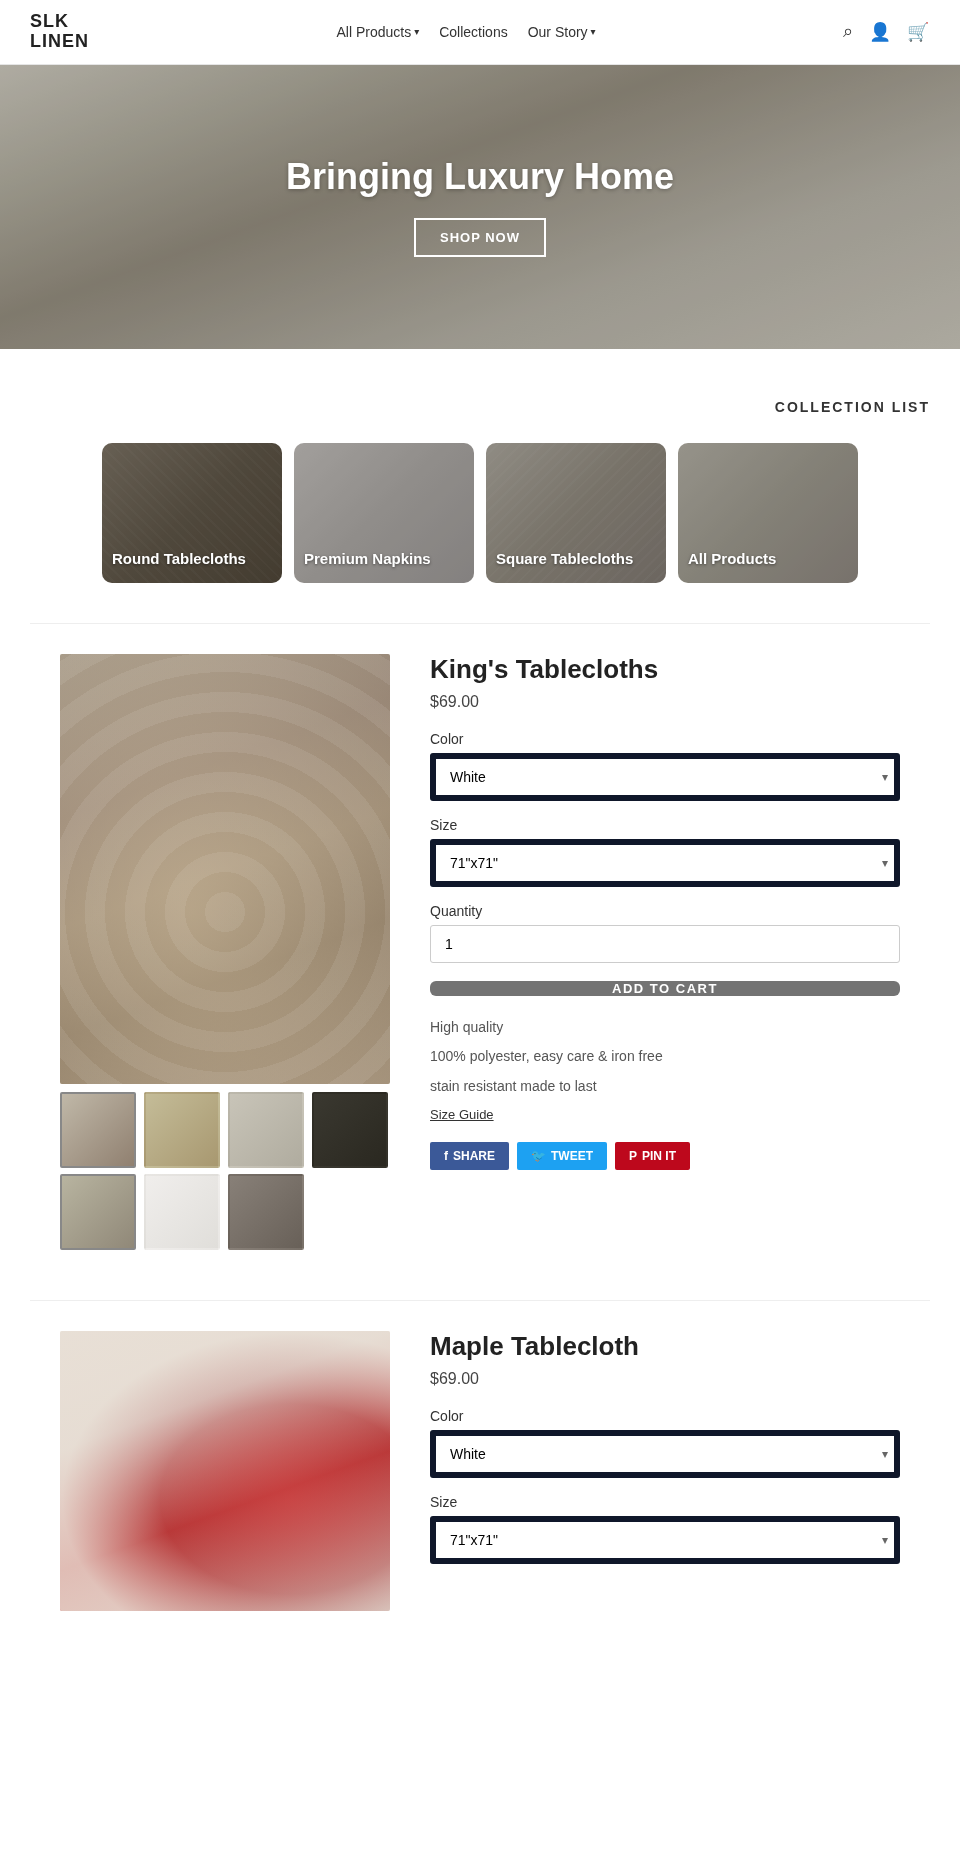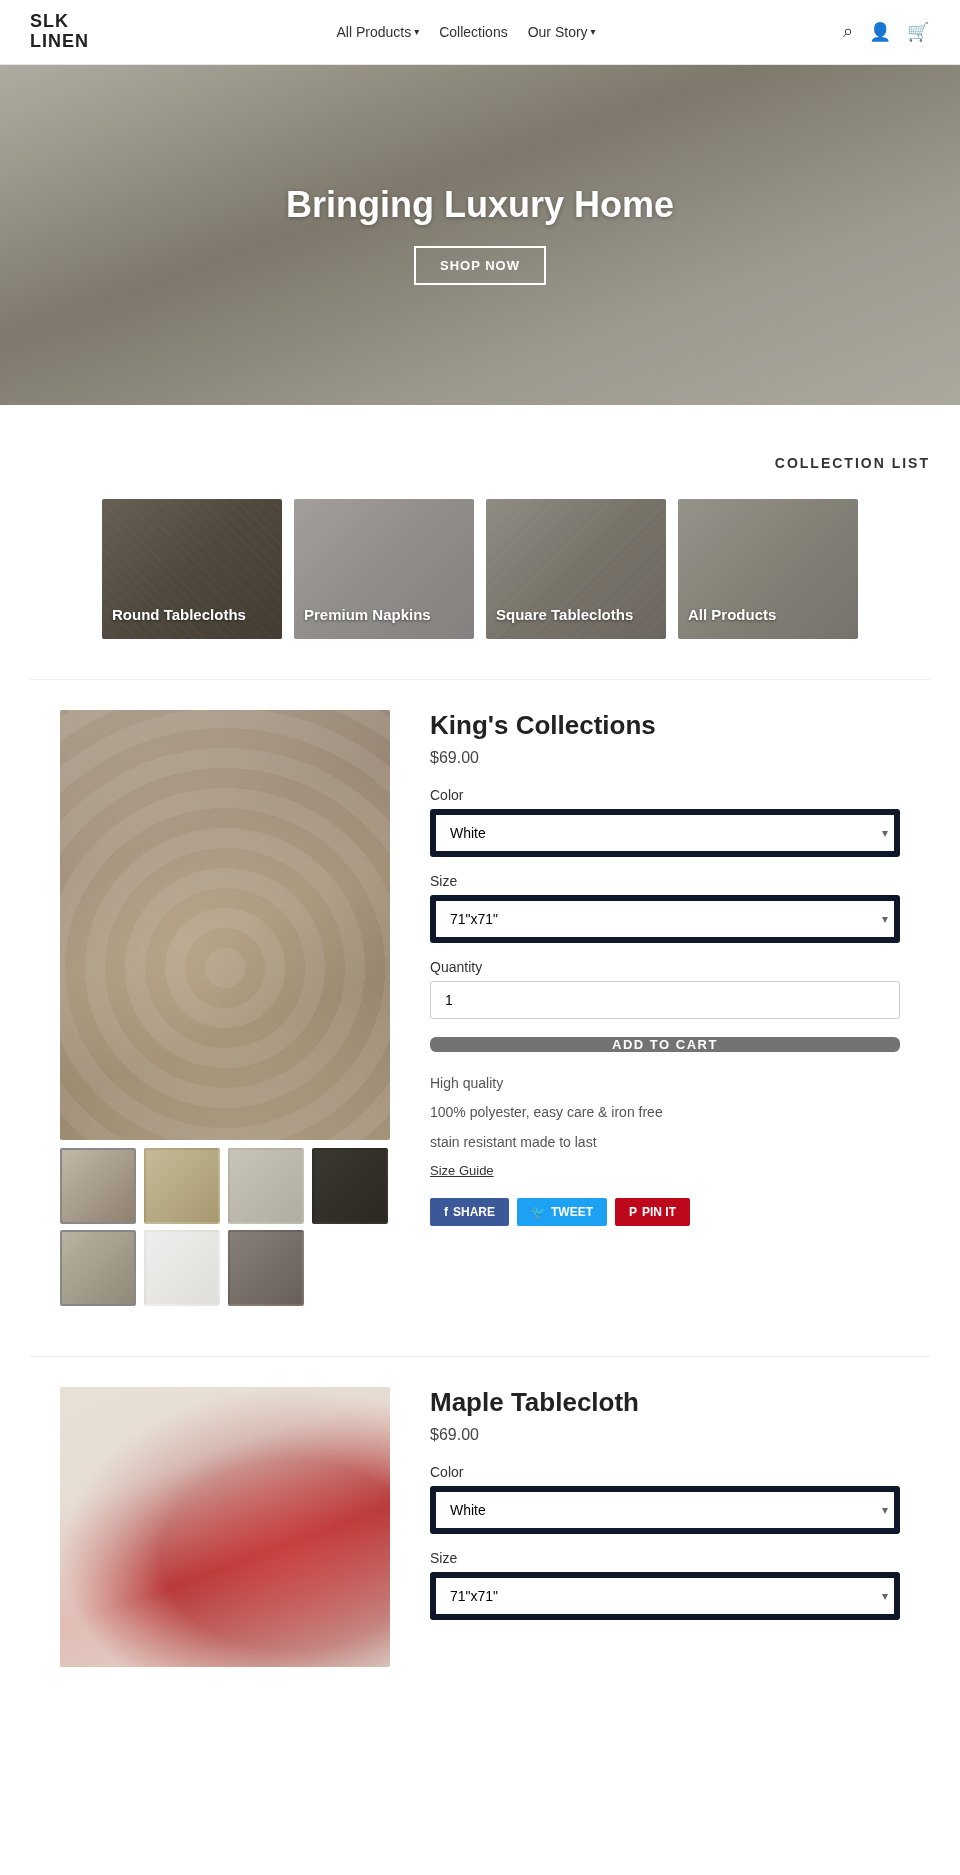--- a/index.html
+++ b/index.html
@@ -13,21 +13,21 @@
     }
     .logo { font-weight: 700; font-size: 18px; line-height: 1.1; letter-spacing: 1px; color: #222; }
     nav { display: flex; align-items: center; gap: 20px; }
     .nav-item { font-size: 14px; color: #333; cursor: pointer; display: flex; align-items: center; gap: 3px; }
     .nav-dropdown-icon { font-size: 10px; }
     .header-icons { display: flex; align-items: center; gap: 16px; }
     .header-icon { cursor: pointer; font-size: 18px; color: #333; }
 
     
     .hero {
-      position: relative; width: 100%; height: 340px;
+      position: relative; width: 100%; height: 284px;
       background: linear-gradient(135deg, #c8c4b8 0%, #a8a49a 30%, #b0ac9f 60%, #c4c0b4 100%);
       display: flex; align-items: center; justify-content: center; flex-direction: column;
       overflow: hidden;
     }
     .hero-bg {
       position: absolute; inset: 0;
       background: linear-gradient(160deg, #d8d4c8 0%, #b8b4a4 20%, #989080 40%, #c0bcb0 70%, #d4d0c4 100%);
       opacity: 0.85;
     }
     .hero-overlay {
@@ -41,21 +41,21 @@
       padding: 10px 24px; font-size: 13px; font-weight: 600; letter-spacing: 1px;
       cursor: pointer; text-transform: uppercase;
     }
 
     
     .collection-section { padding: 50px 30px 40px; }
     .section-title { text-align: right; font-size: 14px; letter-spacing: 2px; font-weight: 600; margin-bottom: 28px; color: #333; }
     .collection-grid { display: flex; gap: 12px; justify-content: center; }
     .collection-card {
       flex: 1; max-width: 180px; height: 140px; position: relative; overflow: hidden;
-      cursor: pointer; border-radius: 2px;
+      cursor: pointer; border-radius: 10px;
     }
     .collection-card-bg { position: absolute; inset: 0; }
     .card-bg-1 { background: linear-gradient(135deg, #8a8070 0%, #6a6050 50%, #5a5040 100%); }
     .card-bg-2 { background: linear-gradient(135deg, #c0bbb0 0%, #a0998c 50%, #908880 100%); }
     .card-bg-3 { background: linear-gradient(135deg, #d8d4d0 0%, #c0bcb8 50%, #b0acaa 100%); }
     .card-bg-4 { background: linear-gradient(135deg, #c8c4b8 0%, #b0ac9f 50%, #a09890 100%); }
     .card-overlay { position: absolute; inset: 0; background: rgba(0,0,0,0.25); }
     .card-label {
       position: absolute; bottom: 0; left: 0; right: 0; padding: 14px 10px;
       color: #fff; font-size: 15px; font-weight: 700; line-height: 1.25;
@@ -235,21 +235,21 @@
         <div class="thumb thumb-4"></div>
       </div>
       <div class="thumbnail-row2">
         <div class="thumb thumb-5"></div>
         <div class="thumb thumb-6"></div>
         <div class="thumb thumb-7"></div>
       </div>
     </div>
 
     <div class="product-info">
-      <h2 class="product-title">King's Collections</h2>
+      <h2 class="product-title">King's Tablecloths</h2>
       <div class="product-price">$69.00</div>
 
       <div class="field-label">Color</div>
       <div class="select-wrapper">
         <select class="select-field">
           <option>White</option>
           <option>Beige</option>
           <option>Grey</option>
           <option>Black</option>
         </select>

